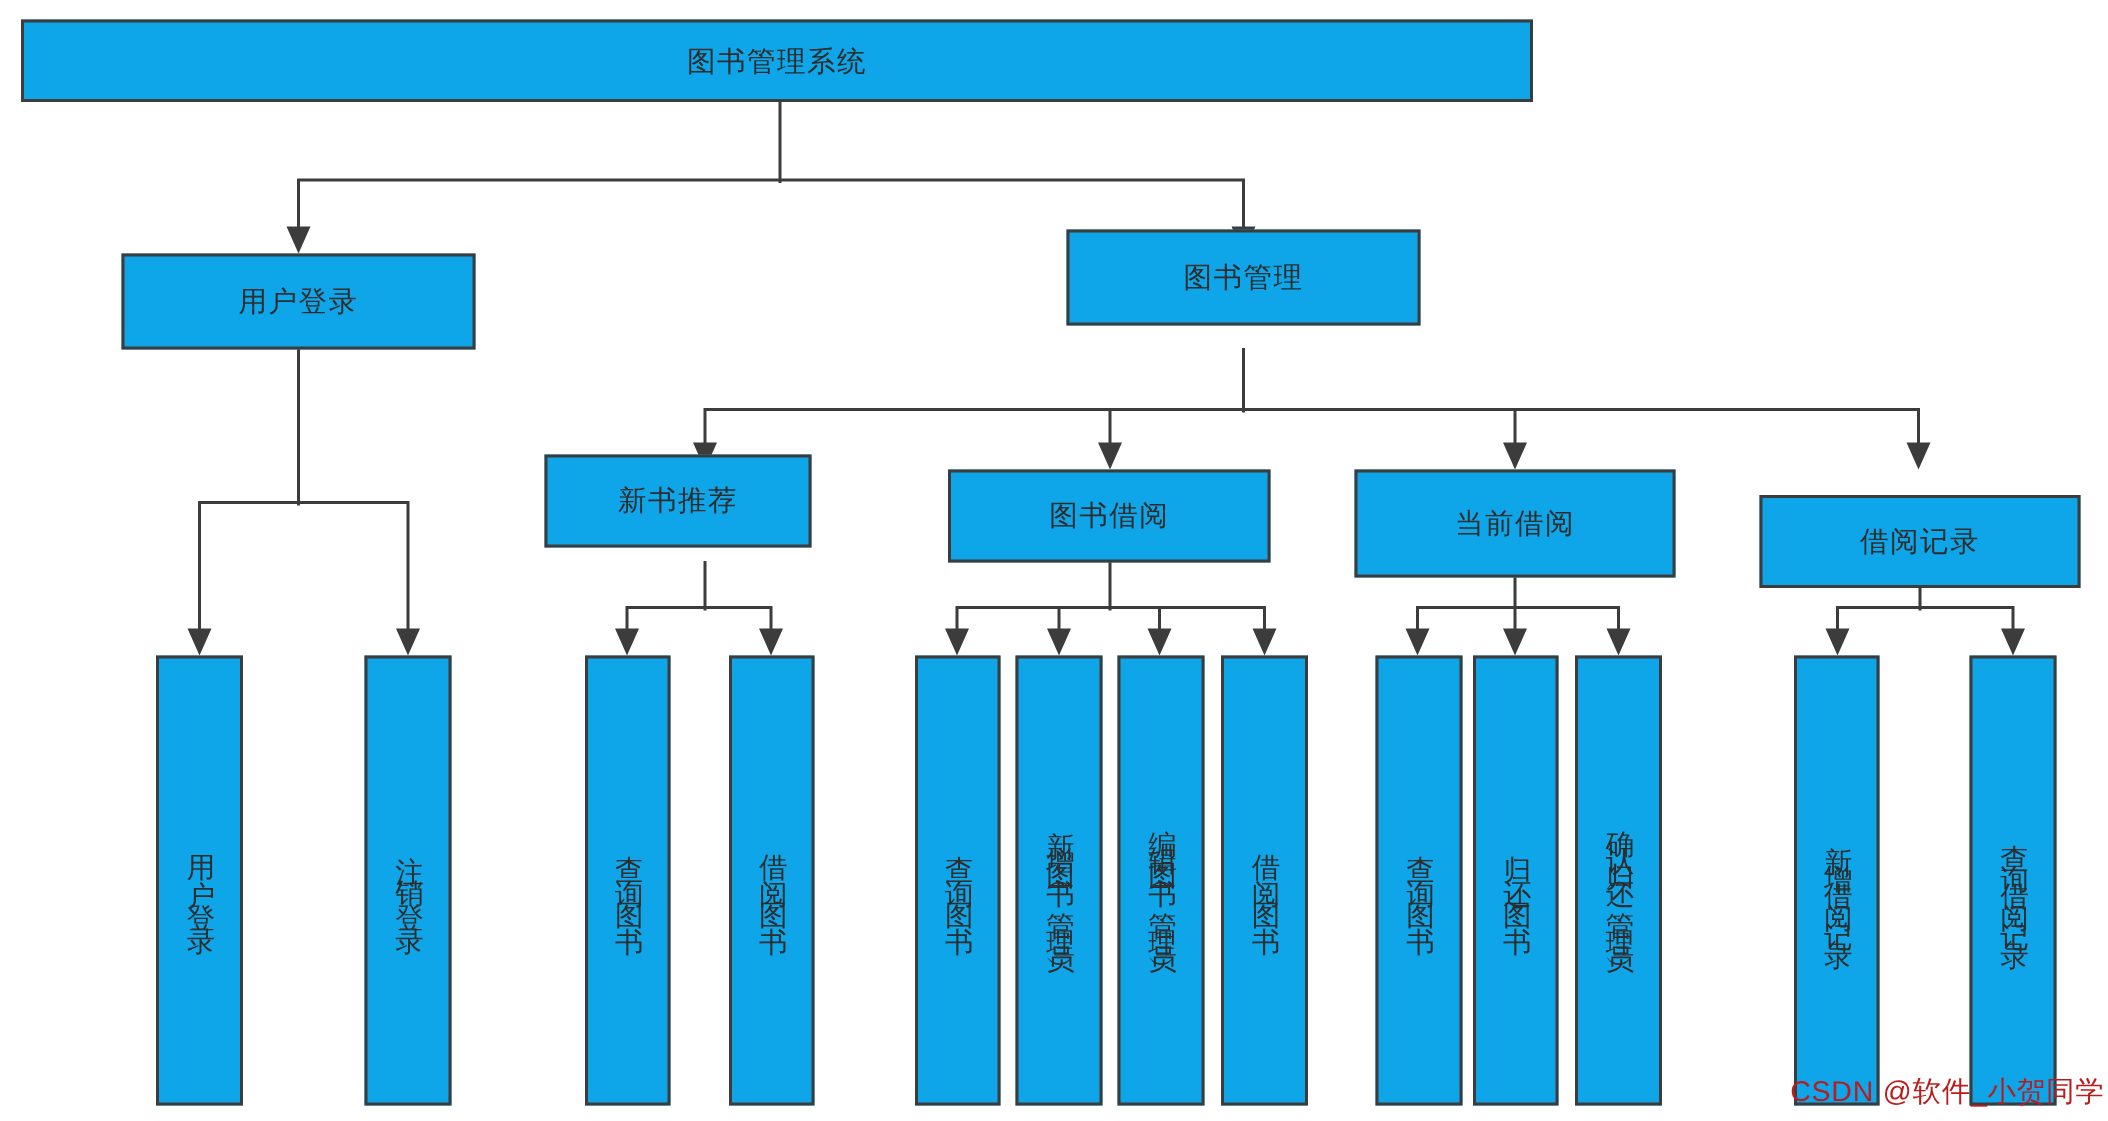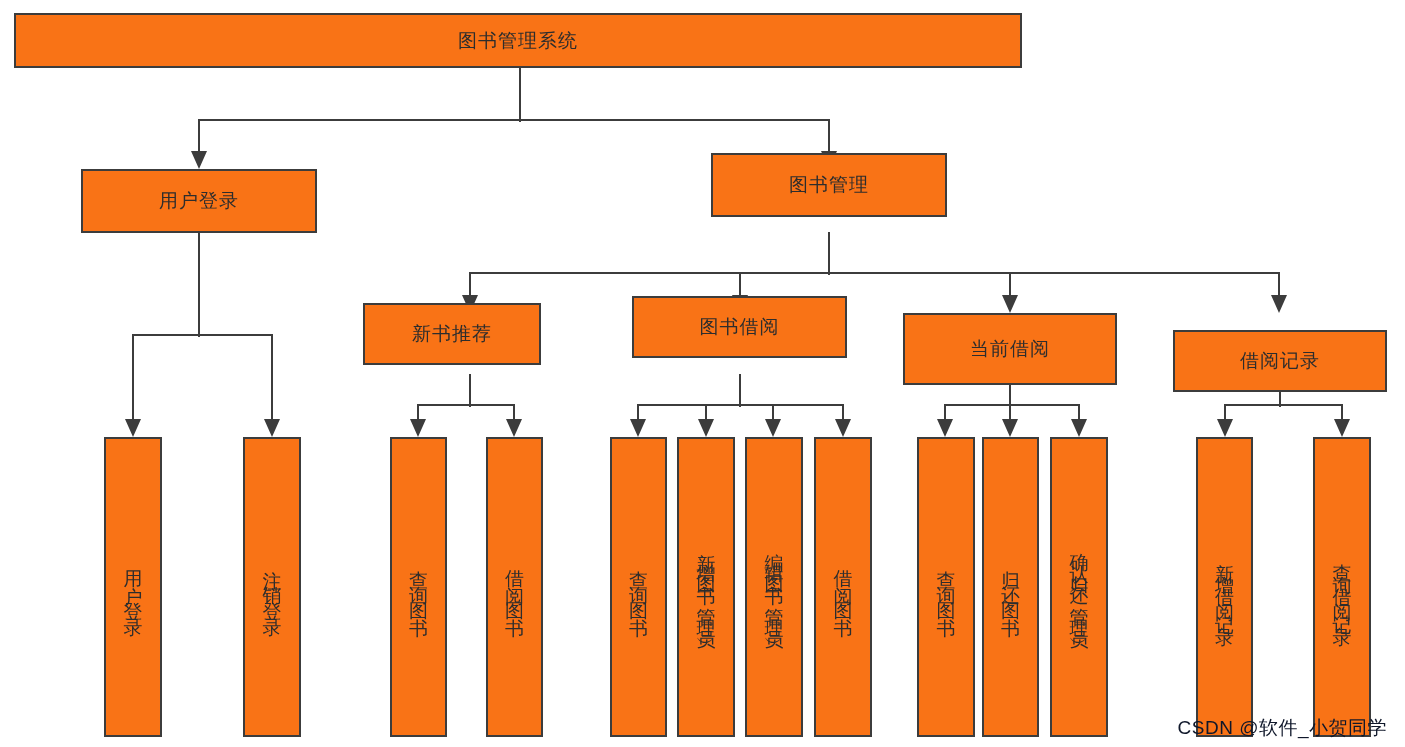--- a/index.html
+++ b/index.html
@@ -2,30 +2,30 @@
 <html><head>
 <meta charset="utf-8">
 <style>
   html,body{margin:0;padding:0;background:#ffffff;}
   .canvas{
     position:relative;width:1405px;height:747px;background:#ffffff;
     font-family:"Liberation Sans","DejaVu Sans",sans-serif;overflow:hidden;
   }
   .connectors{position:absolute;left:0;top:0;z-index:0;}
   .box{
-    position:absolute;box-sizing:border-box;border:2px solid #3c3c3c;background:#f97316;
+    position:absolute;box-sizing:border-box;border:2px solid #3c3c3c;background:#0ea5e9;
     display:flex;align-items:center;justify-content:center;color:#2d2d2d;z-index:1;
   }
   .hbox{font-size:19px;letter-spacing:1px;}
   .vbox{writing-mode:vertical-rl;text-orientation:mixed;font-size:19px;}
   .sp4{letter-spacing:16px;}
   .sp6{letter-spacing:13px;}
   .sp9{letter-spacing:11px;}
   .watermark{
-    position:absolute;right:18px;top:715px;font-size:19px;color:#0f172a;
+    position:absolute;right:2px;top:715px;font-size:19px;color:#b91c1c;
     z-index:5;letter-spacing:0.5px;white-space:nowrap;
   }
 </style>
 </head>
 <body>
 
 <div class="canvas">
 
   <svg class="connectors" width="1405" height="747" viewBox="0 0 1405 747">
     <path d="M520 68 V121
@@ -47,21 +47,21 @@
              M1071 419 L1087 419 L1079 437 Z
              M1217 419 L1233 419 L1225 437 Z  M1334 419 L1350 419 L1342 437 Z" fill="#3c3c3c" stroke="none"></path>
   </svg>
 
   <div class="box hbox" style="left:14px;top:13px;width:1008px;height:55px">图书管理系统</div>
 
   <div class="box hbox" style="left:81px;top:169px;width:236px;height:64px">用户登录</div>
   <div class="box hbox" style="left:711px;top:153px;width:236px;height:64px">图书管理</div>
 
   <div class="box hbox" style="left:363px;top:303px;width:178px;height:62px">新书推荐</div>
-  <div class="box hbox" style="left:632px;top:296px;width:215px;height:62px">图书借阅</div>
+  <div class="box hbox" style="left:632px;top:313px;width:215px;height:62px">图书借阅</div>
   <div class="box hbox" style="left:903px;top:313px;width:214px;height:72px">当前借阅</div>
   <div class="box hbox" style="left:1173px;top:330px;width:214px;height:62px">借阅记录</div>
 
   <div class="box vbox sp4" style="left:104px;top:437px;width:58px;height:300px">用户登录</div>
   <div class="box vbox sp4" style="left:243px;top:437px;width:58px;height:300px">注销登录</div>
 
   <div class="box vbox sp4" style="left:390px;top:437px;width:57px;height:300px">查询图书</div>
   <div class="box vbox sp4" style="left:486px;top:437px;width:57px;height:300px">借阅图书</div>
 
   <div class="box vbox sp4" style="left:610px;top:437px;width:57px;height:300px">查询图书</div>

